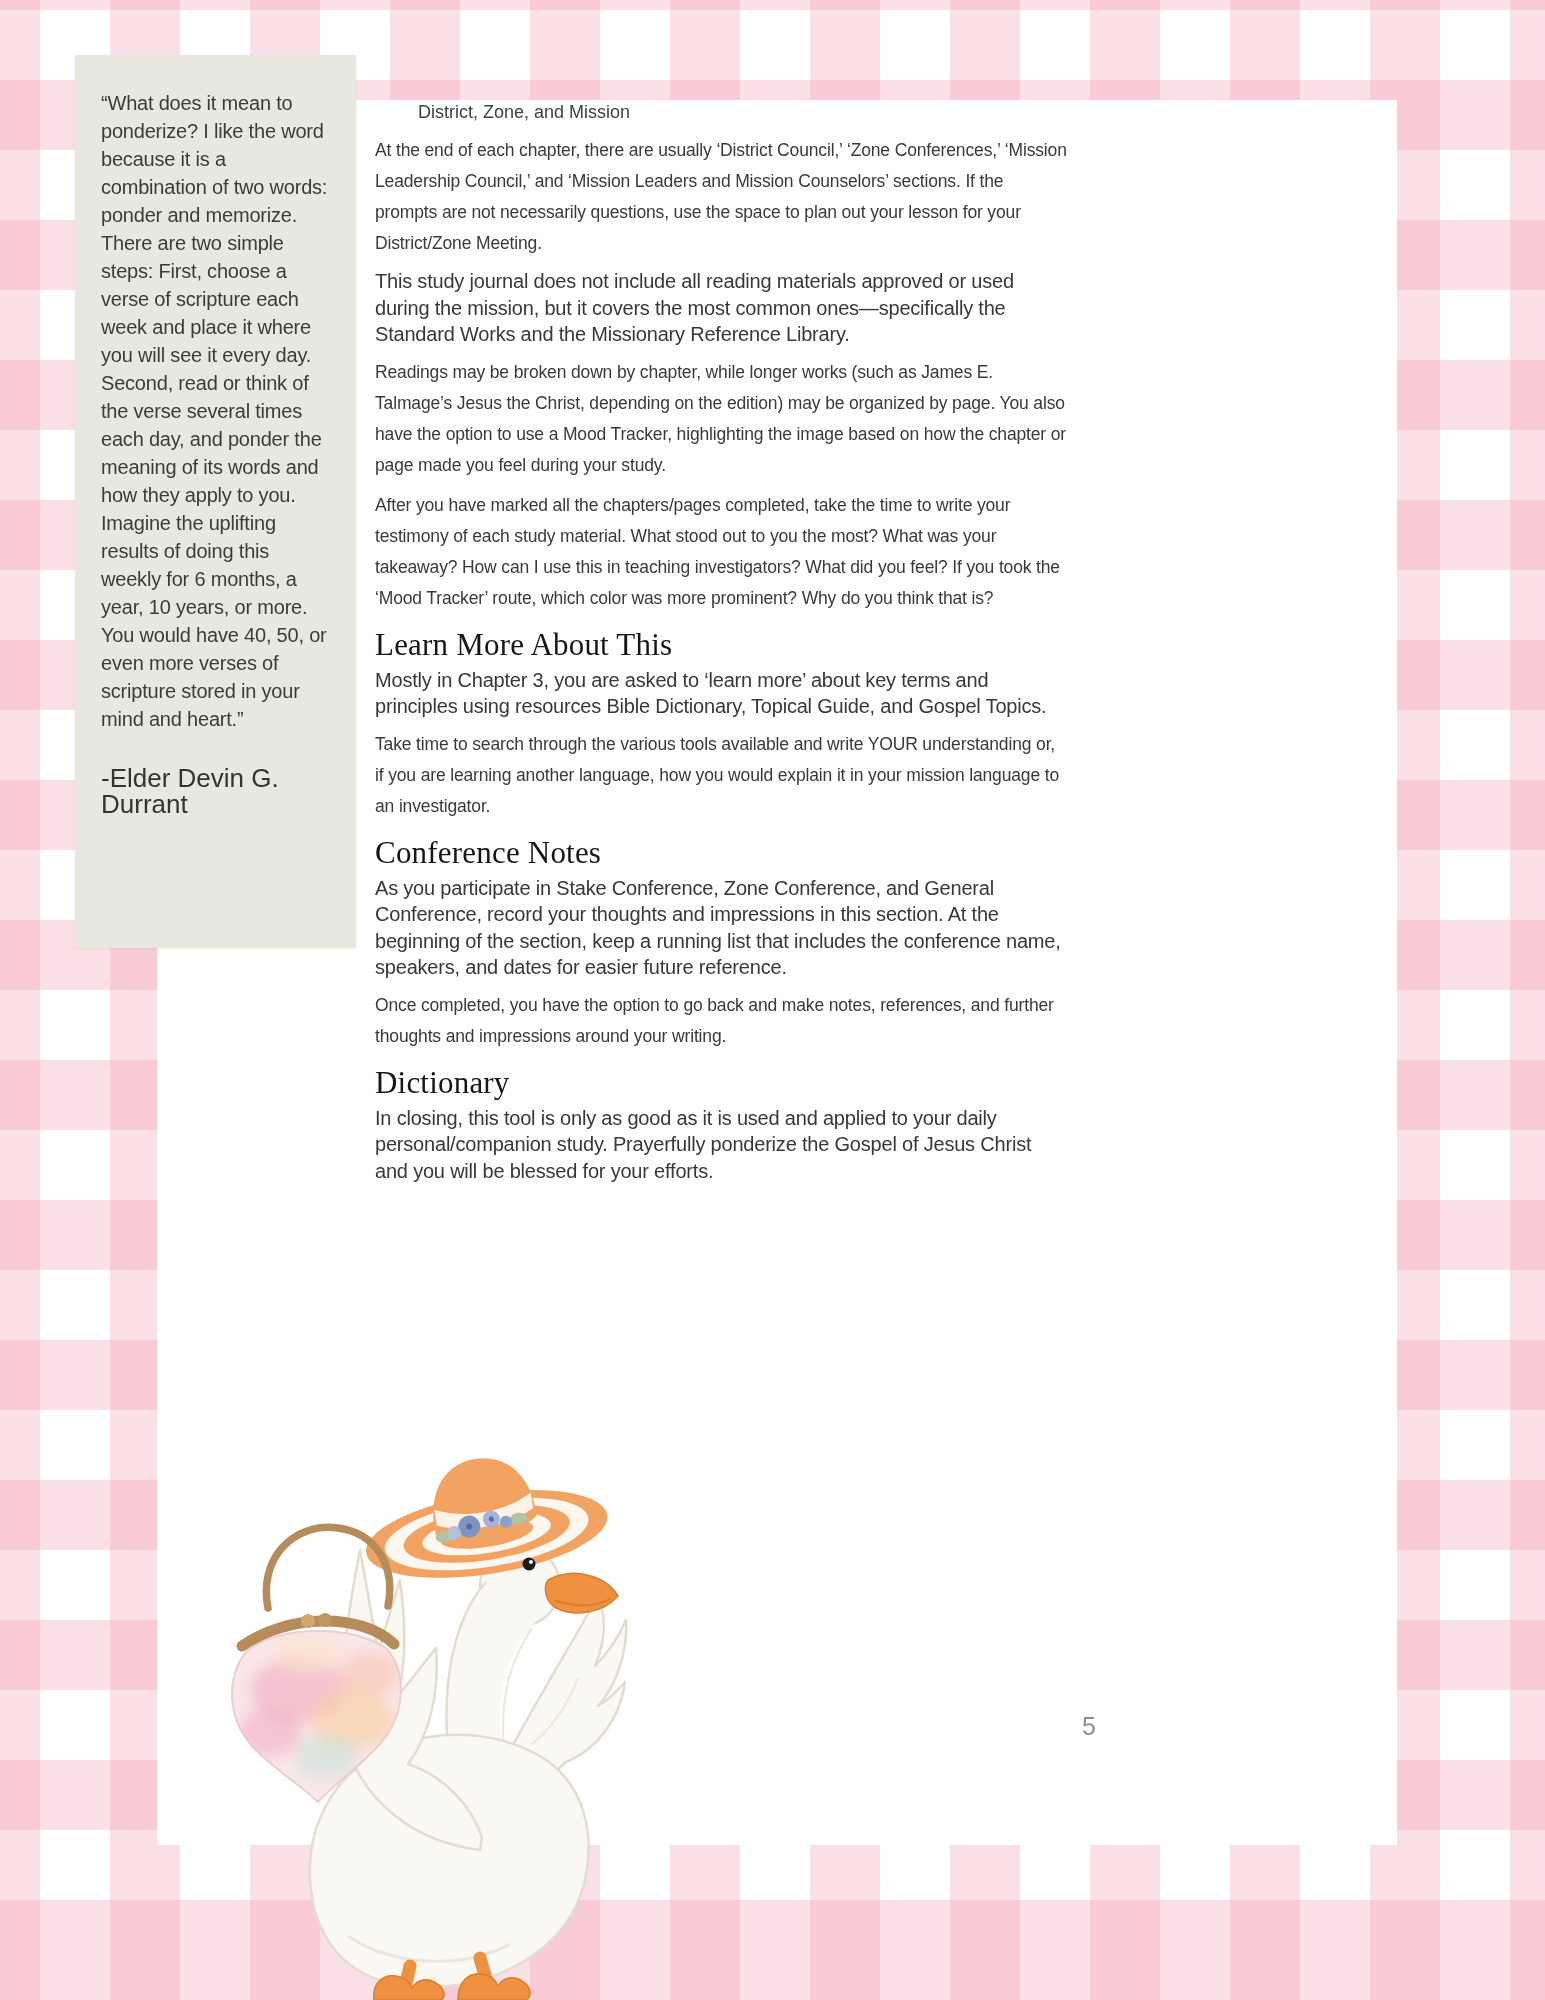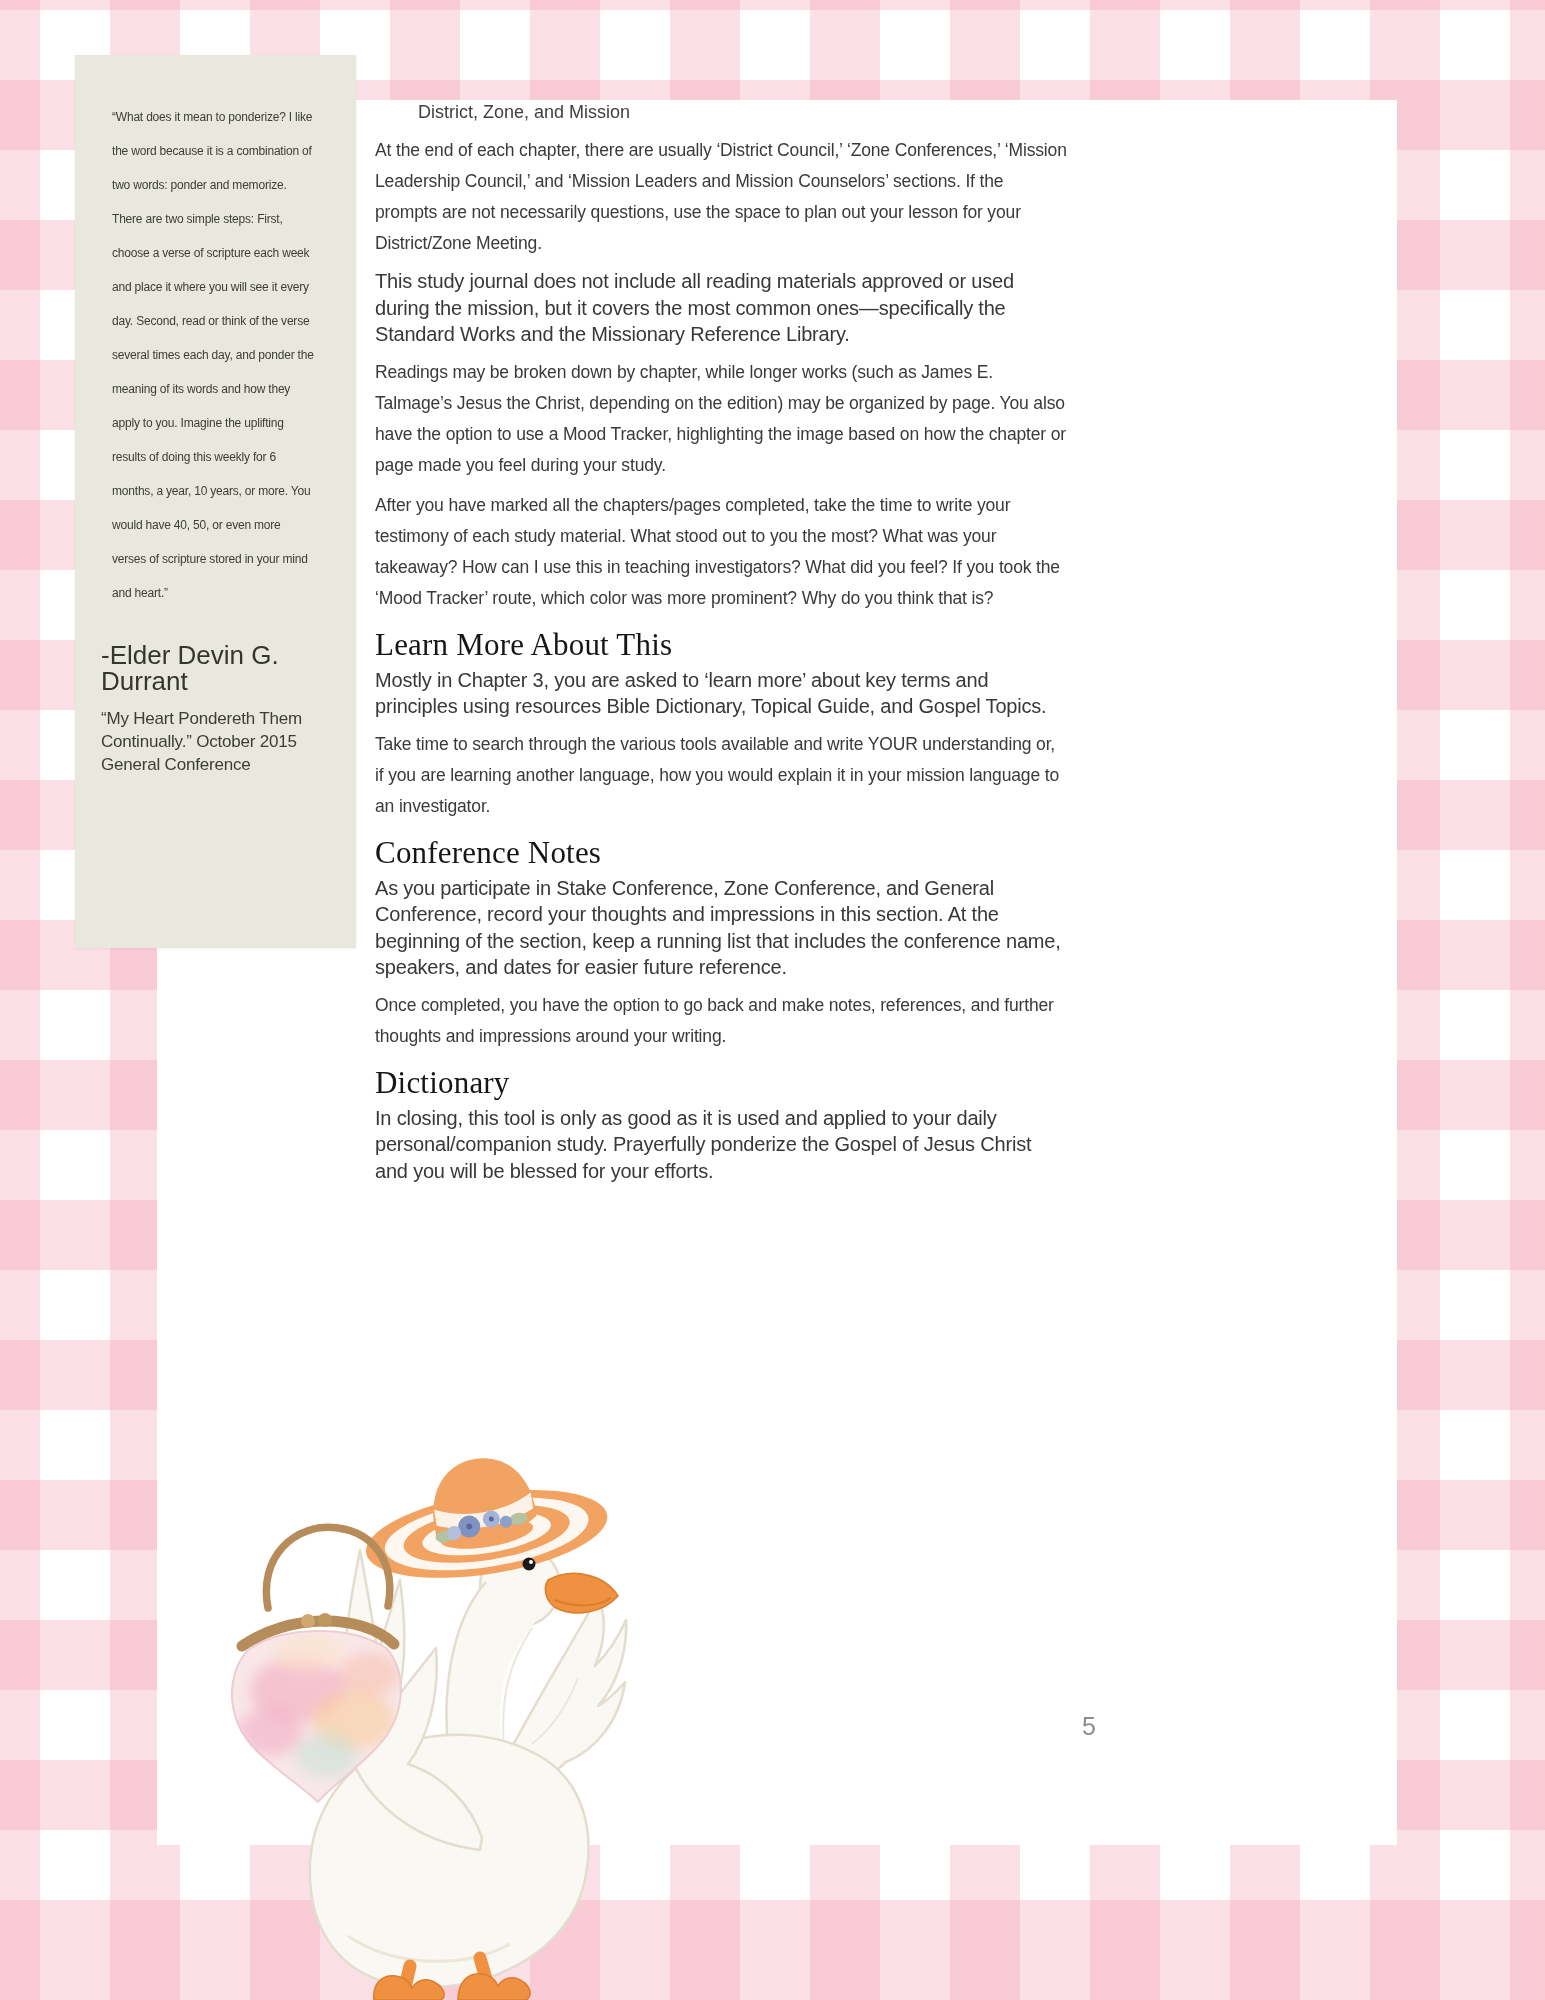--- a/index.html
+++ b/index.html
@@ -21,21 +21,21 @@
   
   .quote-box{
     position:absolute;left:75px;top:55px;width:281px;height:893px;
     background:#e9e8de;
     box-sizing:border-box;
     padding:34px 28px 0 26px;
     box-shadow:0 1px 3px rgba(0,0,0,0.06);
     color:#3d3d38;
   }
   .quote-box .quote{
-    margin:11px;font-size:12px;line-height:34px;letter-spacing:-0.2px;
+    margin:0;font-size:20px;line-height:28px;letter-spacing:-0.2px;
   }
   .quote-box .attribution{
     margin:32px 0 0 0;font-size:26px;line-height:26px;color:#35352f;
   }
   .quote-box .source{
     margin:13px 0 0 0;font-size:17px;line-height:23px;letter-spacing:-0.2px;
   }
   
   .content{
     position:absolute;left:375px;top:101px;width:692px;color:#3a3a3a;
@@ -67,21 +67,20 @@
 </head>
 <body>
 
 <div class="canvas">
 
   <div class="page"></div>
 
   <aside class="quote-box">
     <p class="quote">“What does it mean to ponderize? I like the word because it is a combination of two words: ponder and memorize. There are two simple steps: First, choose a verse of scripture each week and place it where you will see it every day. Second, read or think of the verse several times each day, and ponder the meaning of its words and how they apply to you. Imagine the uplifting results of doing this weekly for 6 months, a year, 10 years, or more. You would have 40, 50, or even more verses of scripture stored in your mind and heart.”</p>
     <p class="attribution">-Elder Devin G. Durrant</p>
-    <p class="source">“My Heart Pondereth Them Continually.” October 2015 General Conference</p>
   </aside>
 
   <main class="content">
     <p class="intro-label">District, Zone, and Mission</p>
     <p class="body-sm">At the end of each chapter, there are usually ‘District Council,’ ‘Zone Conferences,’ ‘Mission Leadership Council,’ and ‘Mission Leaders and Mission Counselors’ sections. If the prompts are not necessarily questions, use the space to plan out your lesson for your District/Zone Meeting.</p>
 
     <section>
       <p class="lead">This study journal does not include all reading materials approved or used during the mission, but it covers the most common ones—specifically the Standard Works and the Missionary Reference Library.</p>
       <p class="body-sm">Readings may be broken down by chapter, while longer works (such as James E. Talmage’s Jesus the Christ, depending on the edition) may be organized by page. You also have the option to use a Mood Tracker, highlighting the image based on how the chapter or page made you feel during your study.</p>
       <p class="body-sm">After you have marked all the chapters/pages completed, take the time to write your testimony of each study material. What stood out to you the most? What was your takeaway? How can I use this in teaching investigators? What did you feel? If you took the ‘Mood Tracker’ route, which color was more prominent? Why do you think that is?</p>

